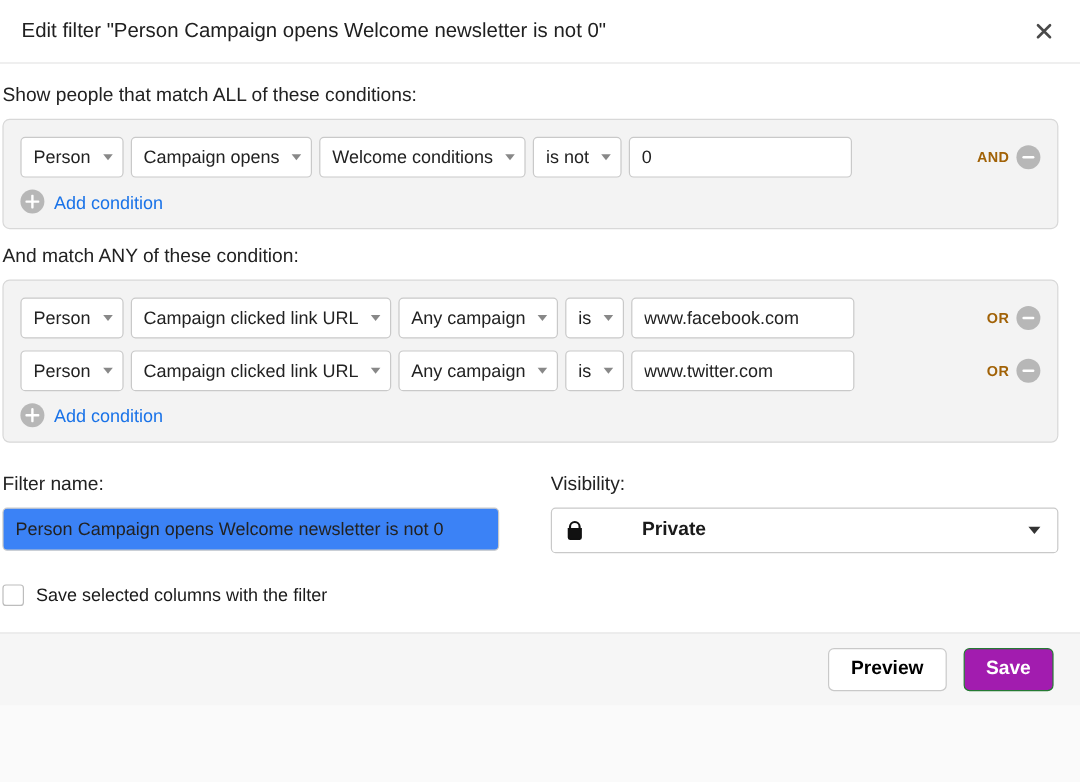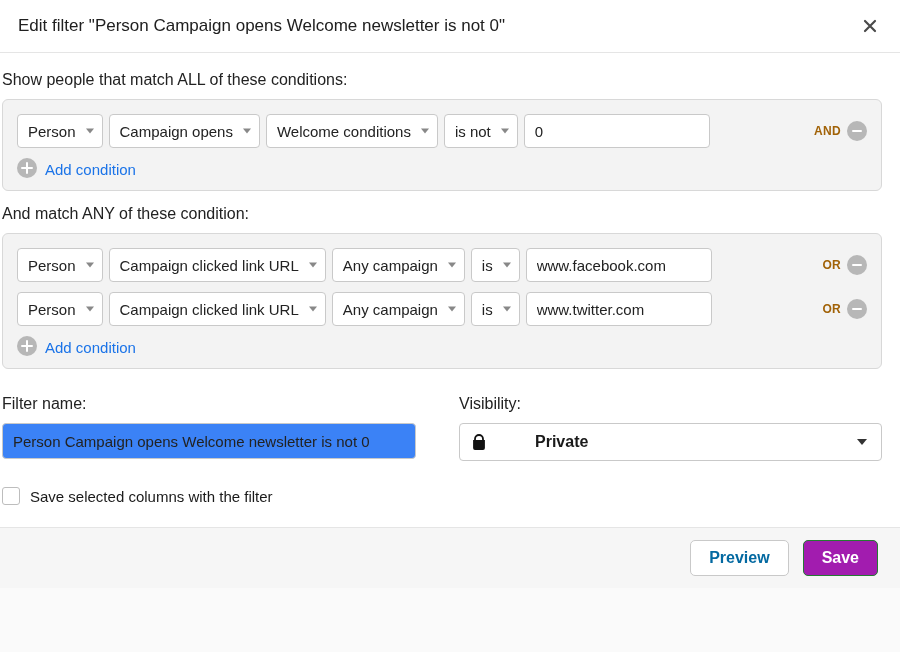--- a/index.html
+++ b/index.html
@@ -197,21 +197,21 @@
     font-size: 16px;
     font-weight: 600;
     display: inline-flex;
     align-items: center;
     cursor: pointer;
     border: 1px solid transparent;
   }
   .btn.secondary {
     background: #fff;
     border: 1px solid #c9c9c9;
-    color: #0369a1;
+    color: #000000;
   }
   .btn.primary {
     background: #a21caf;
     color: #fff;
     border-color: #257a33;
   }
 </style>
 </head>
 <body>
 

